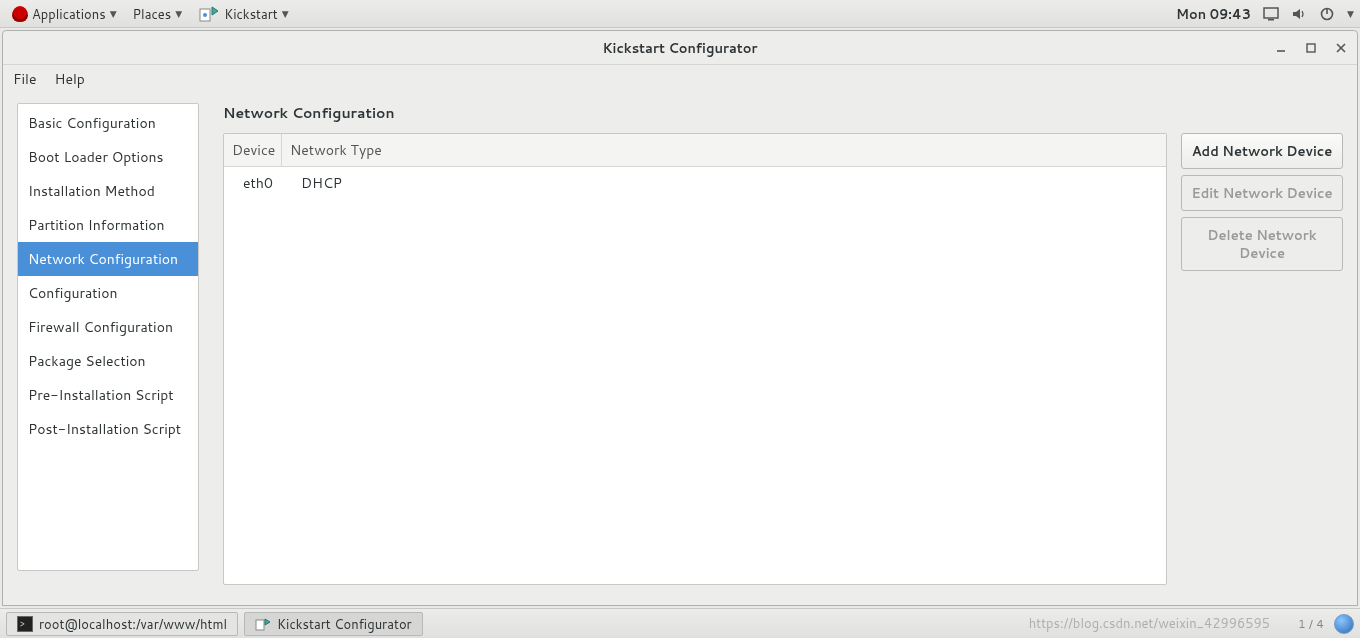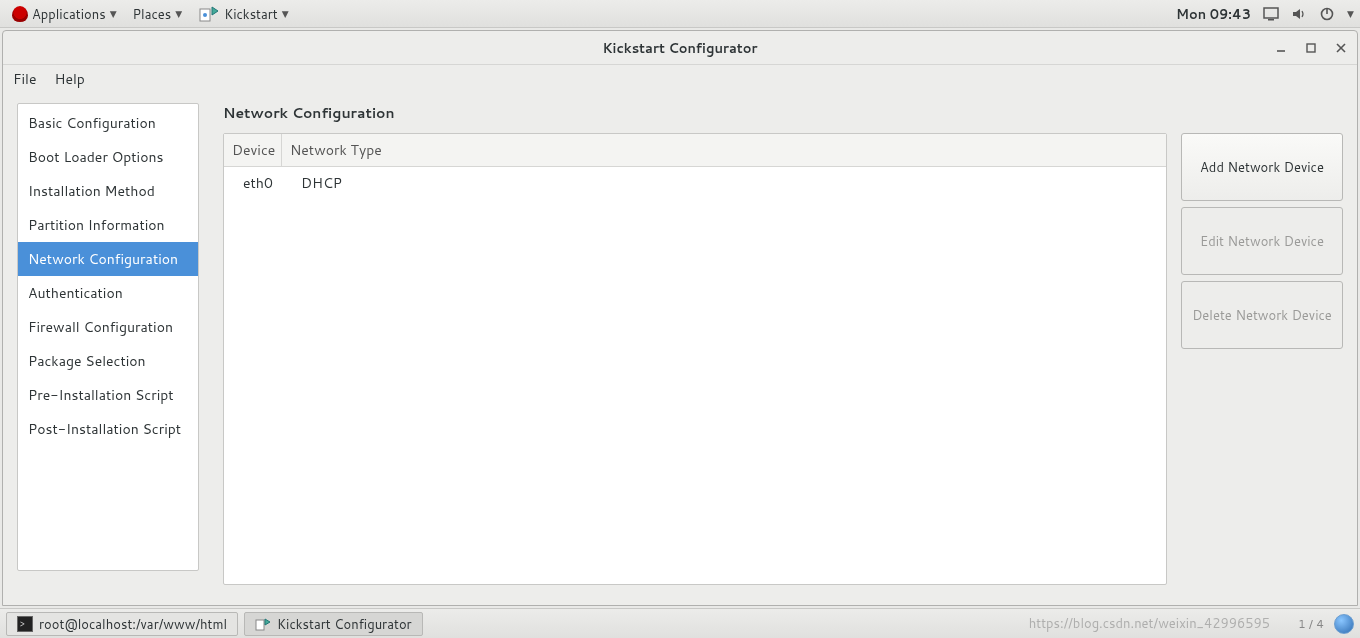--- a/index.html
+++ b/index.html
@@ -42,21 +42,21 @@
 .th:last-child { border-right: none; }
 .th.device { width: 58px; }
 .th.nettype { flex: 1; }
 .table-body { flex: 1; }
 .tr { display: flex; }
 .td { padding: 6px 8px; font-size: 14px; }
 .td.device { width: 58px; margin-left: 11px; }
 .td.nettype { flex: 1; }
 
 .button-col { width: 162px; display: flex; flex-direction: column; gap: 6px; }
-.btn { padding: 24px 6px; font-size: 13px; text-align: center; border: 1px solid #b8b8b6; background: linear-gradient(#fafaf8, #ededeb); border-radius: 3px; cursor: pointer; color: #2e3436; }
+.btn { padding: 8px 6px; font-size: 13px; text-align: center; border: 1px solid #b8b8b6; background: linear-gradient(#fafaf8, #ededeb); border-radius: 3px; cursor: pointer; color: #2e3436; font-weight: bold; }
 .btn.disabled { color: #9a9a98; cursor: default; background: #ededeb; }
 
 
 .taskbar { position: absolute; bottom: 0; left: 0; right: 0; height: 30px; background: linear-gradient(#ececea, #e0e0de); border-top: 1px solid #c8c8c6; display: flex; align-items: center; padding: 0 6px; gap: 6px; font-size: 13px; }
 .task-item { display: flex; align-items: center; gap: 6px; padding: 3px 10px; border: 1px solid #b8b8b6; background: #e4e4e2; border-radius: 2px; cursor: pointer; height: 24px; }
 .task-item.active { background: #d6d6d4; }
 .task-right { margin-left: auto; display: flex; align-items: center; gap: 10px; color: #888; }
 .task-right .pager { font-size: 12px; }
 .ws-icon { width: 20px; height: 20px; border-radius: 50%; background: radial-gradient(circle at 35% 30%, #8ac6ff, #2d6bb0); border: 1px solid #6a9dd0; }
 .watermark { position: absolute; right: 90px; bottom: 6px; font-size: 13px; color: rgba(120,120,120,0.5); pointer-events: none; }
@@ -141,21 +141,21 @@
     <span>File</span>
     <span>Help</span>
   </div>
   <div class="content">
     <div class="sidebar" id="sidebar">
         <div class="sidebar-item">Basic Configuration</div>
         <div class="sidebar-item">Boot Loader Options</div>
         <div class="sidebar-item">Installation Method</div>
         <div class="sidebar-item">Partition Information</div>
         <div class="sidebar-item selected">Network Configuration</div>
-        <div class="sidebar-item">Authentication</div>
+        <div class="sidebar-item">Configuration</div>
         <div class="sidebar-item">Firewall Configuration</div>
         <div class="sidebar-item">Package Selection</div>
         <div class="sidebar-item">Pre-Installation Script</div>
         <div class="sidebar-item">Post-Installation Script</div>
       </div>
     <div class="main">
       <div class="section-title">Network Configuration</div>
       <div class="main-row">
         <div class="table-wrap">
           <div class="table-head">

